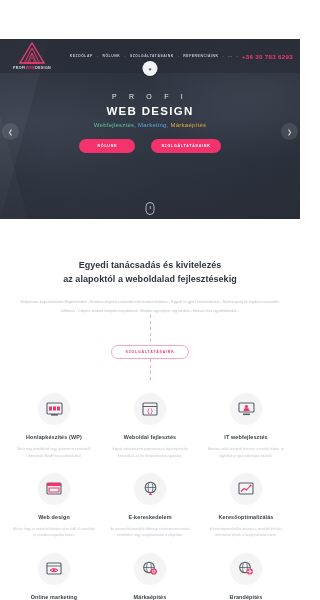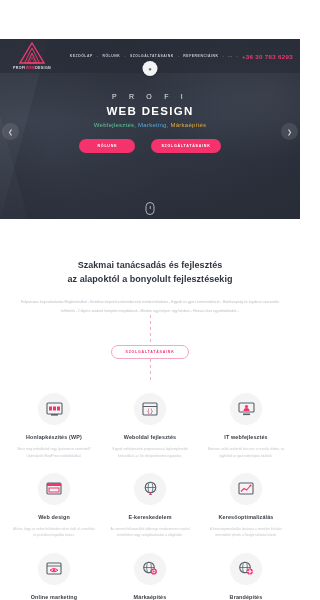--- a/index.html
+++ b/index.html
@@ -179,22 +179,22 @@
       </div>
     </div>
 
     <div class="arrow l">❮</div>
     <div class="arrow r">❯</div>
     <div class="scroll-ind"></div>
   </section>
 
   <section class="intro">
     <h2>
-      <span>Szakmai tanácsadás és fejlesztés</span><br>
-      <span>az alapoktól a bonyolult fejlesztésekig</span>
+      <span>Egyedi tanácsadás és kivitelezés</span><br>
+      <span>az alapoktól a weboldalad fejlesztésekig</span>
     </h2>
     <p>Folyamatos kapcsolattartás Megbízóinkkal - Kiváltóan képzett szakembereink minden feladatra - Egyedi és gyors kommunikáció - Hatékonyság és lugabros szerzodés feltételek - Célgére szabott, komplex megoldások - Minden egy helyen: egy kézben - Hosszú távú együttműködés -</p>
   </section>
 
   <div class="divider-top"></div>
   <div class="ghost-wrap">
     <button class="btn-ghost">SZOLGÁLTATÁSAINK</button>
   </div>
   <div class="divider-mid"></div>
 

